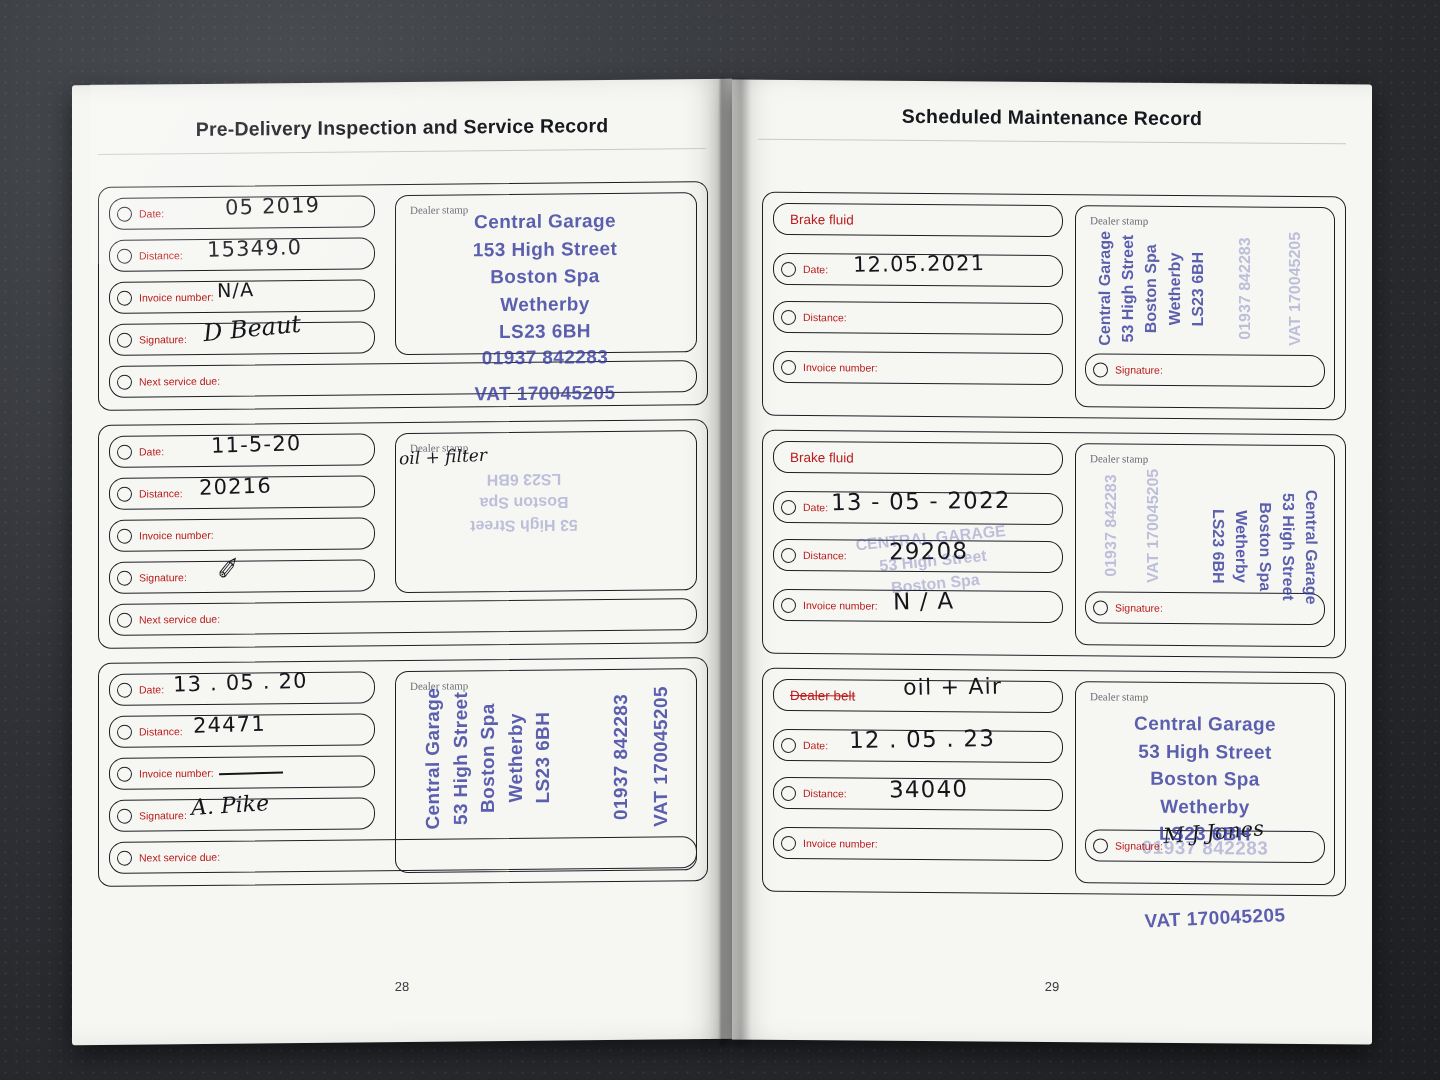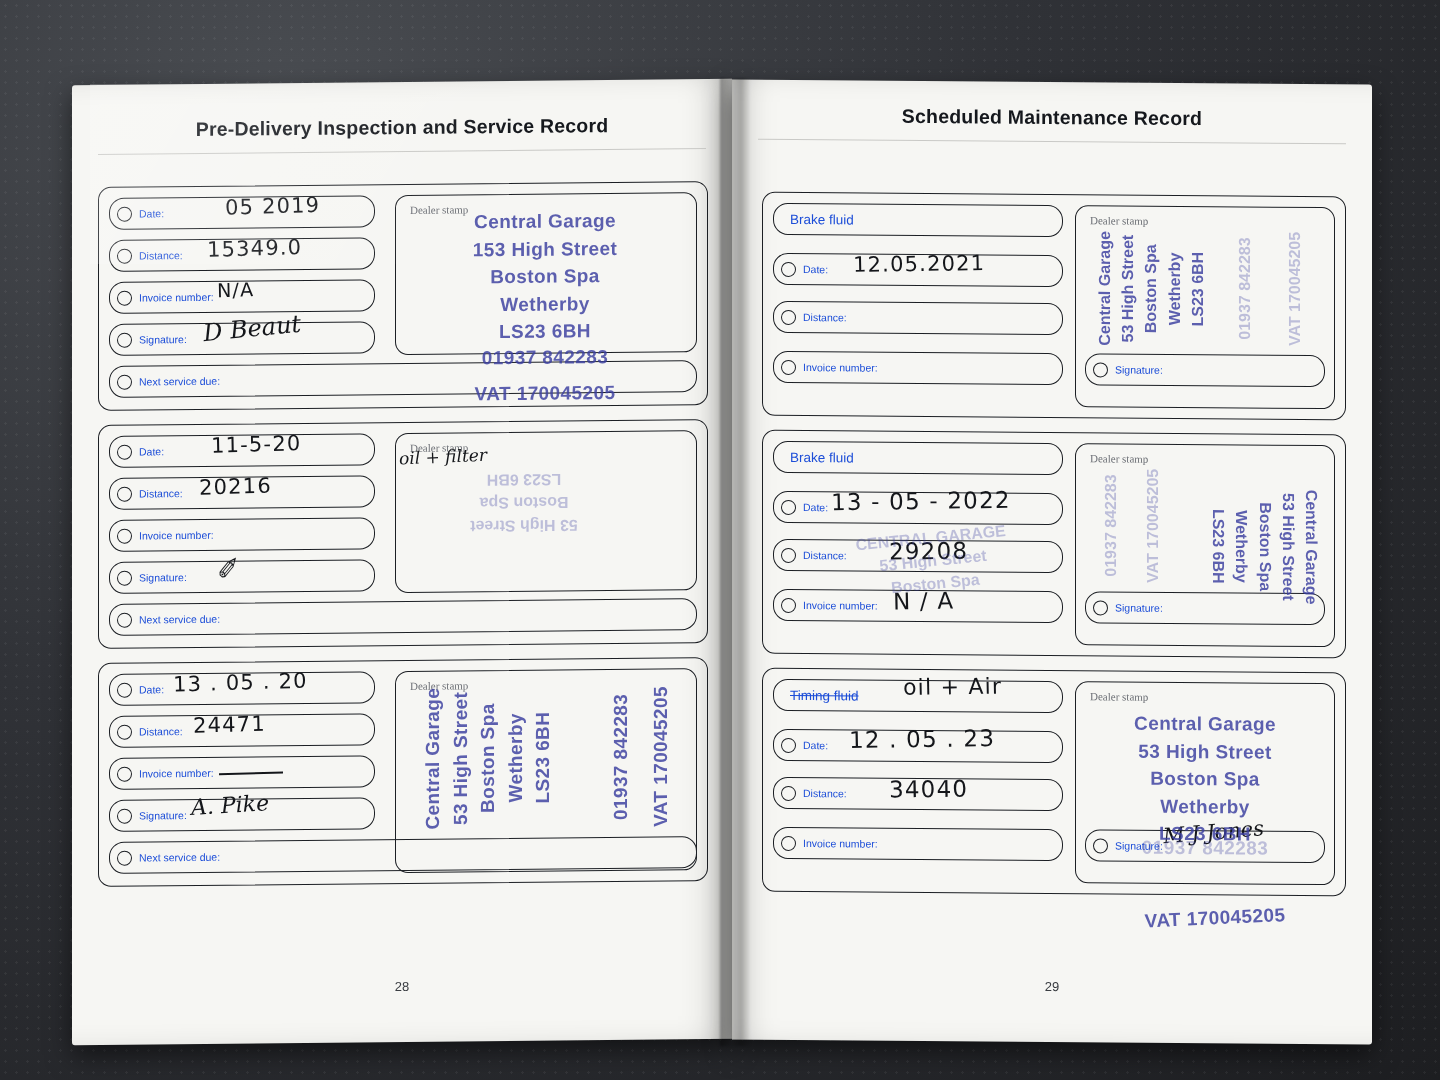--- a/index.html
+++ b/index.html
@@ -47,21 +47,21 @@
     font-size:13px;color:#3a3d42;}
 
   
   .block{position:absolute;border:1.6px solid #1c1f24;border-radius:13px;}
   .fieldcol{position:absolute;left:0;top:0;bottom:0;}
   .field{position:absolute;left:10px;right:10px;height:30px;
     border:1.4px solid #1c1f24;border-radius:15px;
     display:flex;align-items:center;}
   .bullet{width:13px;height:13px;border:1.5px solid #1c1f24;border-radius:50%;
     margin-left:7px;flex:0 0 auto;background:#f6f6f3;}
-  .flabel{font-size:10.5px;color:#1d4ed8;margin-left:7px;white-space:nowrap;}
+  .flabel{font-size:10.5px;color:#b91c1c;margin-left:7px;white-space:nowrap;}
   .stampbox{position:absolute;border:1.4px solid #1c1f24;border-radius:13px;}
   .stamplabel{position:absolute;left:14px;top:8px;font-size:11px;color:#6d7076;font-family:Liberation Serif, serif;}
 
   
   .hand{position:absolute;color:#14161a;white-space:nowrap;
     font-family:"DejaVu Sans", sans-serif;}
   .hw{font-size:21px;letter-spacing:1.2px;transform:rotate(-1.2deg);}
   .sig{font-family:"DejaVu Serif", serif;font-style:italic;font-size:24px;
     transform:rotate(-5deg);}
   .sig2{font-family:"DejaVu Serif", serif;font-style:italic;font-size:26px;
@@ -300,21 +300,21 @@
             <div>Central Garage</div>
             <div>53 High Street</div>
             <div>Boston Spa</div>
             <div>Wetherby</div>
             <div>LS23 6BH</div>
           </div>
         </div>
 
         <div class="block" style="left:30px;top:588px;width:582px;height:222px;">
           <div class="field" style="left:10px;width:288px;top:10px;">
-            <span class="flabel" style="margin-left:16px;font-size:13.5px;text-decoration:line-through;">Timing fluid</span>
+            <span class="flabel" style="margin-left:16px;font-size:13.5px;text-decoration:line-through;">Dealer belt</span>
           </div>
           <div class="field" style="left:10px;width:288px;top:60px;">
             <span class="bullet"></span>
             <span class="flabel">Date:</span>
           </div>
           <div class="field" style="left:10px;width:288px;top:108px;">
             <span class="bullet"></span>
             <span class="flabel">Distance:</span>
           </div>
           <div class="field" style="left:10px;width:288px;top:158px;">

